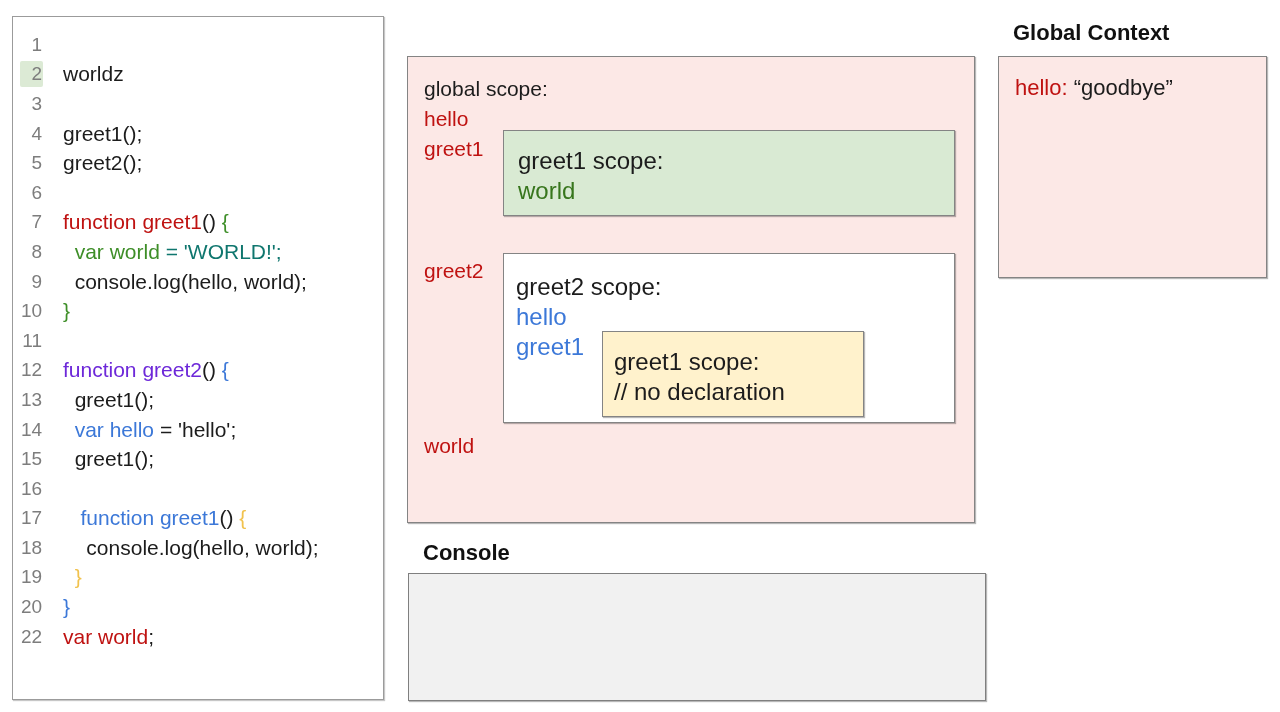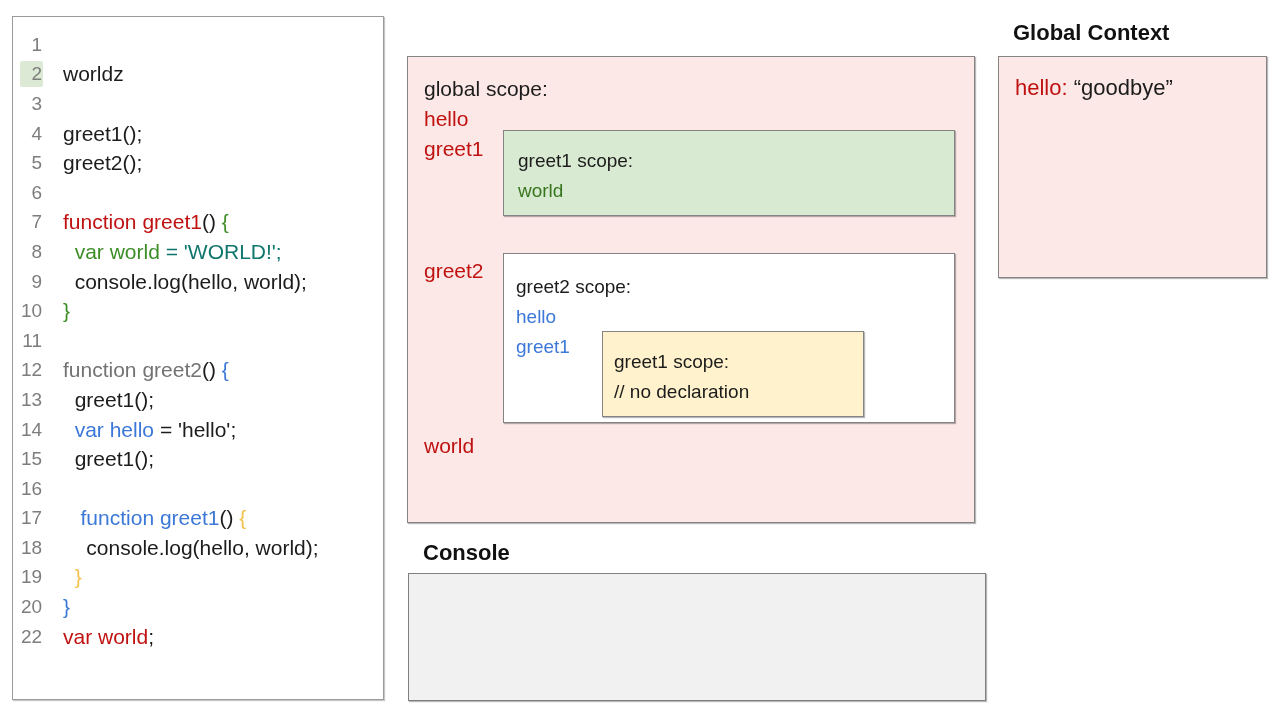--- a/index.html
+++ b/index.html
@@ -17,21 +17,21 @@
               border:1px solid #9b9b9b;box-sizing:border-box;box-shadow:1px 1px 1px rgba(0,0,0,0.22);
               padding-top:13px;overflow:hidden;}
   .code-line{height:29.6px;display:flex;align-items:center;font-size:21px;white-space:pre;}
   .ln{flex:none;display:inline-block;width:21px;margin-left:7px;text-align:right;
       font-size:19px;line-height:26px;color:#7d7d7d;border-radius:2px;padding:0 1px;}
   .code-text{margin-left:20px;white-space:pre;}
 
   
   .env-label{position:absolute;font-size:21px;line-height:30px;white-space:nowrap;}
 
-  .scope-line{font-size:19px;line-height:30px;white-space:nowrap;}
+  .scope-line{font-size:24px;line-height:30px;white-space:nowrap;}
 
   .gc-entry{position:absolute;left:16px;top:16px;font-size:22px;line-height:30px;white-space:nowrap;}
 </style>
 </head>
 <body>
 
 <div class="stage">
 
   <div class="code-panel">
     <div>
@@ -39,21 +39,21 @@
         <div class="code-line"><span class="ln" style="background: rgb(220, 234, 213);">2</span><span class="code-text"><span style="color: rgb(28, 28, 28);">worldz</span></span></div>
         <div class="code-line"><span class="ln">3</span><span class="code-text"></span></div>
         <div class="code-line"><span class="ln">4</span><span class="code-text"><span style="color: rgb(28, 28, 28);">greet1();</span></span></div>
         <div class="code-line"><span class="ln">5</span><span class="code-text"><span style="color: rgb(28, 28, 28);">greet2();</span></span></div>
         <div class="code-line"><span class="ln">6</span><span class="code-text"></span></div>
         <div class="code-line"><span class="ln">7</span><span class="code-text"><span style="color: rgb(191, 18, 17);">function greet1</span><span style="color: rgb(28, 28, 28);">() </span><span style="color: rgb(62, 142, 40);">{</span></span></div>
         <div class="code-line"><span class="ln">8</span><span class="code-text"><span style="color: rgb(28, 28, 28);">  </span><span style="color: rgb(62, 142, 40);">var world</span><span style="color: #0f766e;"> = 'WORLD!';</span></span></div>
         <div class="code-line"><span class="ln">9</span><span class="code-text"><span style="color: rgb(28, 28, 28);">  console.log(hello, world);</span></span></div>
         <div class="code-line"><span class="ln">10</span><span class="code-text"><span style="color: rgb(62, 142, 40);">}</span></span></div>
         <div class="code-line"><span class="ln">11</span><span class="code-text"></span></div>
-        <div class="code-line"><span class="ln">12</span><span class="code-text"><span style="color: #737373;">function greet2</span><span style="color: rgb(28, 28, 28);">() </span><span style="color: rgb(60, 120, 216);">{</span></span></div>
+        <div class="code-line"><span class="ln">12</span><span class="code-text"><span style="color: #6d28d9;">function greet2</span><span style="color: rgb(28, 28, 28);">() </span><span style="color: rgb(60, 120, 216);">{</span></span></div>
         <div class="code-line"><span class="ln">13</span><span class="code-text"><span style="color: rgb(28, 28, 28);">  greet1();</span></span></div>
         <div class="code-line"><span class="ln">14</span><span class="code-text"><span style="color: rgb(28, 28, 28);">  </span><span style="color: rgb(60, 120, 216);">var hello</span><span style="color: rgb(28, 28, 28);"> = 'hello';</span></span></div>
         <div class="code-line"><span class="ln">15</span><span class="code-text"><span style="color: rgb(28, 28, 28);">  greet1();</span></span></div>
         <div class="code-line"><span class="ln">16</span><span class="code-text"></span></div>
         <div class="code-line"><span class="ln">17</span><span class="code-text"><span style="color: rgb(28, 28, 28);">   </span><span style="color: rgb(60, 120, 216);">function greet1</span><span style="color: rgb(28, 28, 28);">() </span><span style="color: rgb(241, 194, 77);">{</span></span></div>
         <div class="code-line"><span class="ln">18</span><span class="code-text"><span style="color: rgb(28, 28, 28);">    console.log(hello, world);</span></span></div>
         <div class="code-line"><span class="ln">19</span><span class="code-text"><span style="color: rgb(28, 28, 28);">  </span><span style="color: rgb(241, 194, 77);">}</span></span></div>
         <div class="code-line"><span class="ln">20</span><span class="code-text"><span style="color: rgb(60, 120, 216);">}</span></span></div>
         <div class="code-line"><span class="ln">22</span><span class="code-text"><span style="color: rgb(191, 18, 17);">var world</span><span style="color: rgb(28, 28, 28);">;</span></span></div>
       </div>

